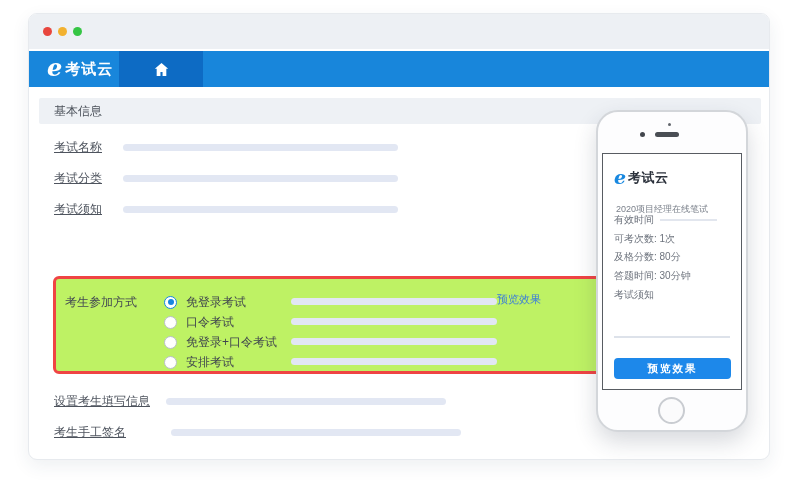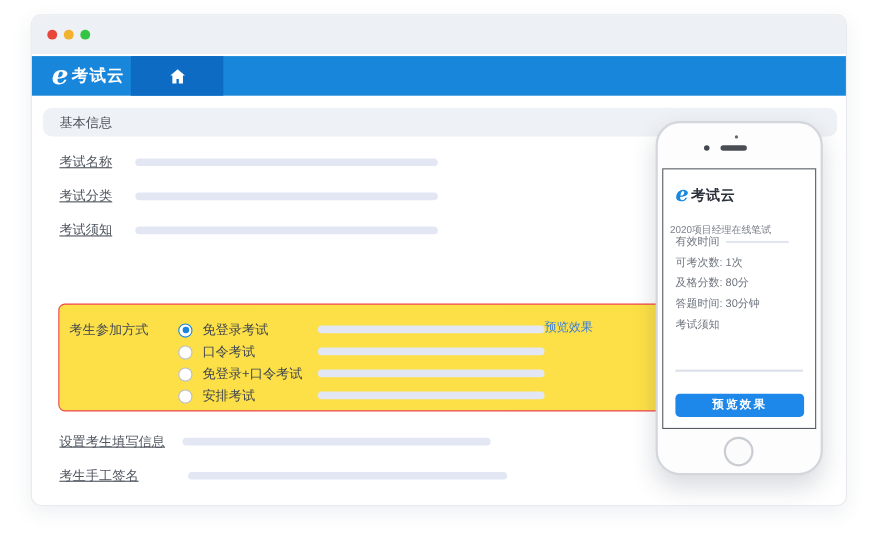--- a/index.html
+++ b/index.html
@@ -42,31 +42,31 @@
     position:absolute; left:90px; top:0; width:84px; height:36px;
     background:#0d6bc4; display:flex; align-items:center; justify-content:center;
     cursor:pointer;
   }
   .nav-tab svg { width:17px; height:17px; fill:#ffffff; }
 
   
   .section-header {
     position:absolute; left:10px; width:722px; height:26px;
     background:#eef1f5; color:#4b515a; font-size:12px; line-height:26px;
-    padding-left:15px; border-radius:8px;
+    padding-left:15px; border-radius:2px;
   }
   .sh1 { top:84px; }
   .sh2 { top:224px; }
 
   .flabel { position:absolute; left:25px; font-size:12px; color:#4e545e; line-height:14px;text-decoration:underline; }
   .bar { position:absolute; height:7px; border-radius:3.5px; background:#e2e7f3; }
 
   .pbox {
     position:absolute; left:24px; top:262px; width:556px; height:98px;
-    border:1px solid #ef4444; border-radius:6px; background:#fde047;
+    border:3px solid #ef4444; border-radius:6px; background:#bef264;
   }
   .group-label { position:absolute; left:9px; top:15px; font-size:12px; color:#444a53; }
   .opt-row { position:absolute; left:108px; height:14px; display:flex; align-items:center; }
   .opt-row .radio {
     width:13px; height:13px; border-radius:50%;
     border:1px solid #b9bfc9; background:#ffffff; position:relative; flex:none;
     cursor:pointer;
   }
   .opt-row .radio.selected { border:1.5px solid #1785e0; }
   .opt-row .radio.selected::after {
@@ -96,21 +96,21 @@
     position:absolute; left:60px; top:285px; width:27px; height:27px;
     border:2px solid #c9ccd1; border-radius:50%; background:#fbfbfc; cursor:pointer;
   }
 
   .p-logo { position:absolute; left:11px; top:15px; display:flex; align-items:center; }
   .p-logo .p-e {
     font-family:"DejaVu Serif",serif; font-style:italic; font-weight:bold;
     font-size:19px; line-height:19px; color:#1888e0; margin-right:2px; margin-top:-2px;
   }
   .p-logo .p-brand { font-size:13px; font-weight:bold; color:#2b313b; letter-spacing:0.5px; }
-  .p-title { position:absolute; left:6px; top:49px; font-size:9px; color:#7b818b; }
+  .p-title { position:absolute; left:13px; top:49px; font-size:9px; color:#7b818b; }
   .p-rows  { position:absolute; left:11px; top:57px; right:8px; }
   .p-row   { height:18.6px; display:flex; align-items:center; font-size:10px; color:#6d737d; }
   .p-row .p-line { flex:1; height:2px; background:#e2e6ee; margin-left:6px; margin-right:16px; }
   .p-divider { position:absolute; left:11px; top:182px; width:116px; height:2px; background:#dde2ea; }
   .p-btn {
     position:absolute; left:11px; top:204px; width:117px; height:21px;
     background:#1d88ea; border-radius:4px; color:#ffffff; font-size:10.5px;
     font-weight:bold; text-align:center; line-height:21px; letter-spacing:2px;
     cursor:pointer;
   }

